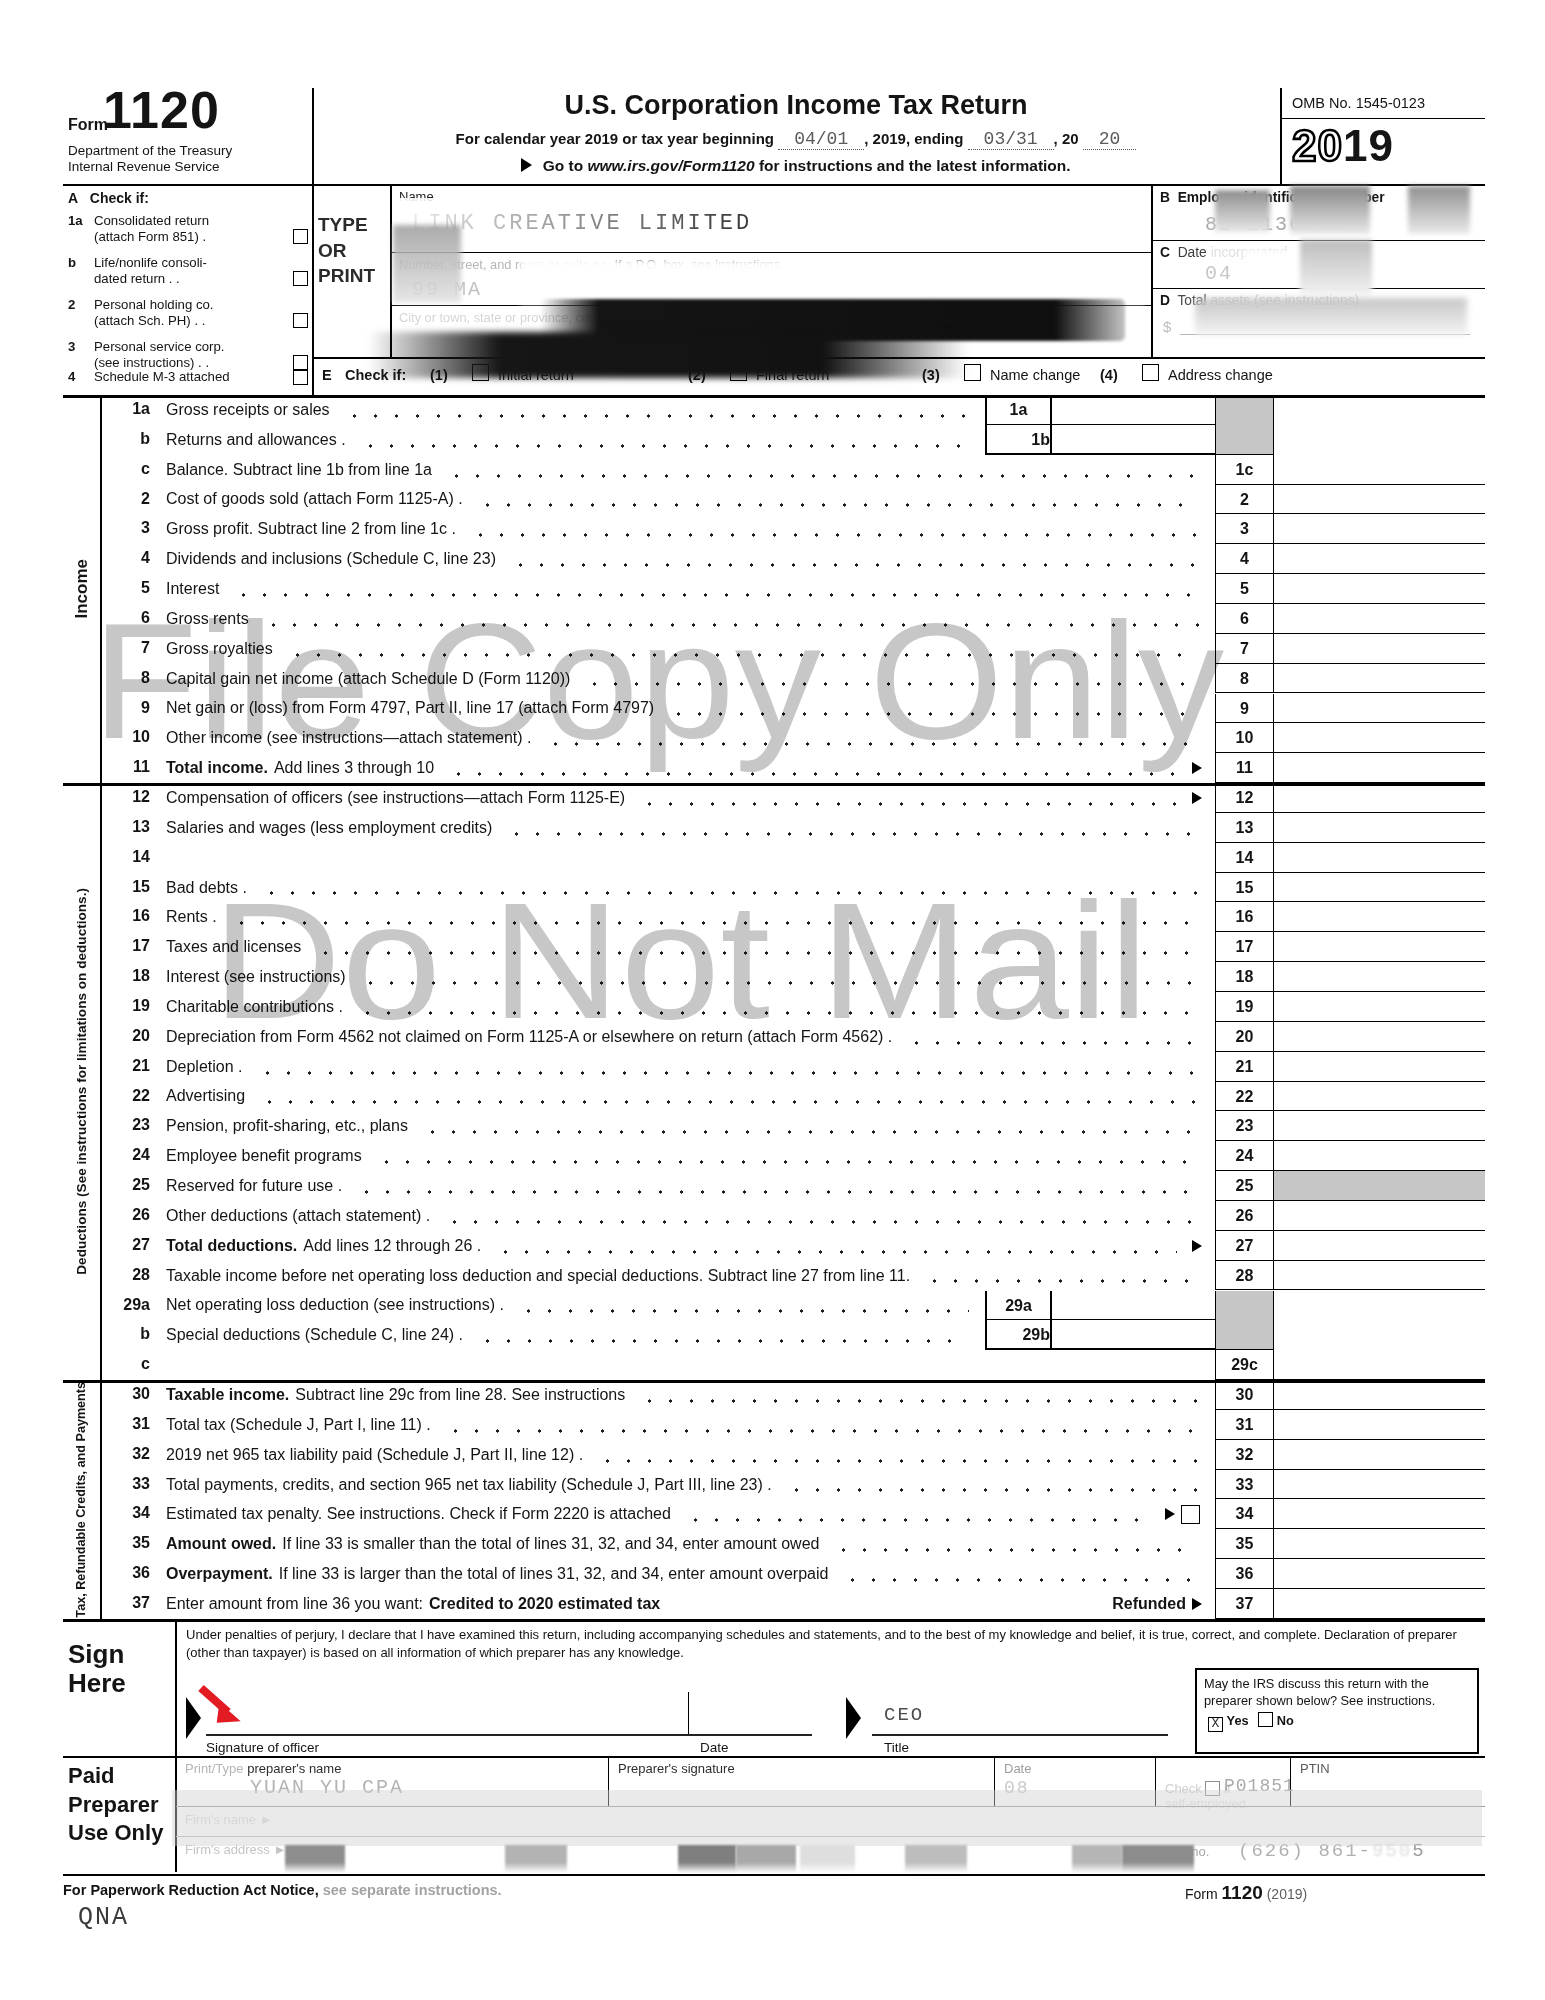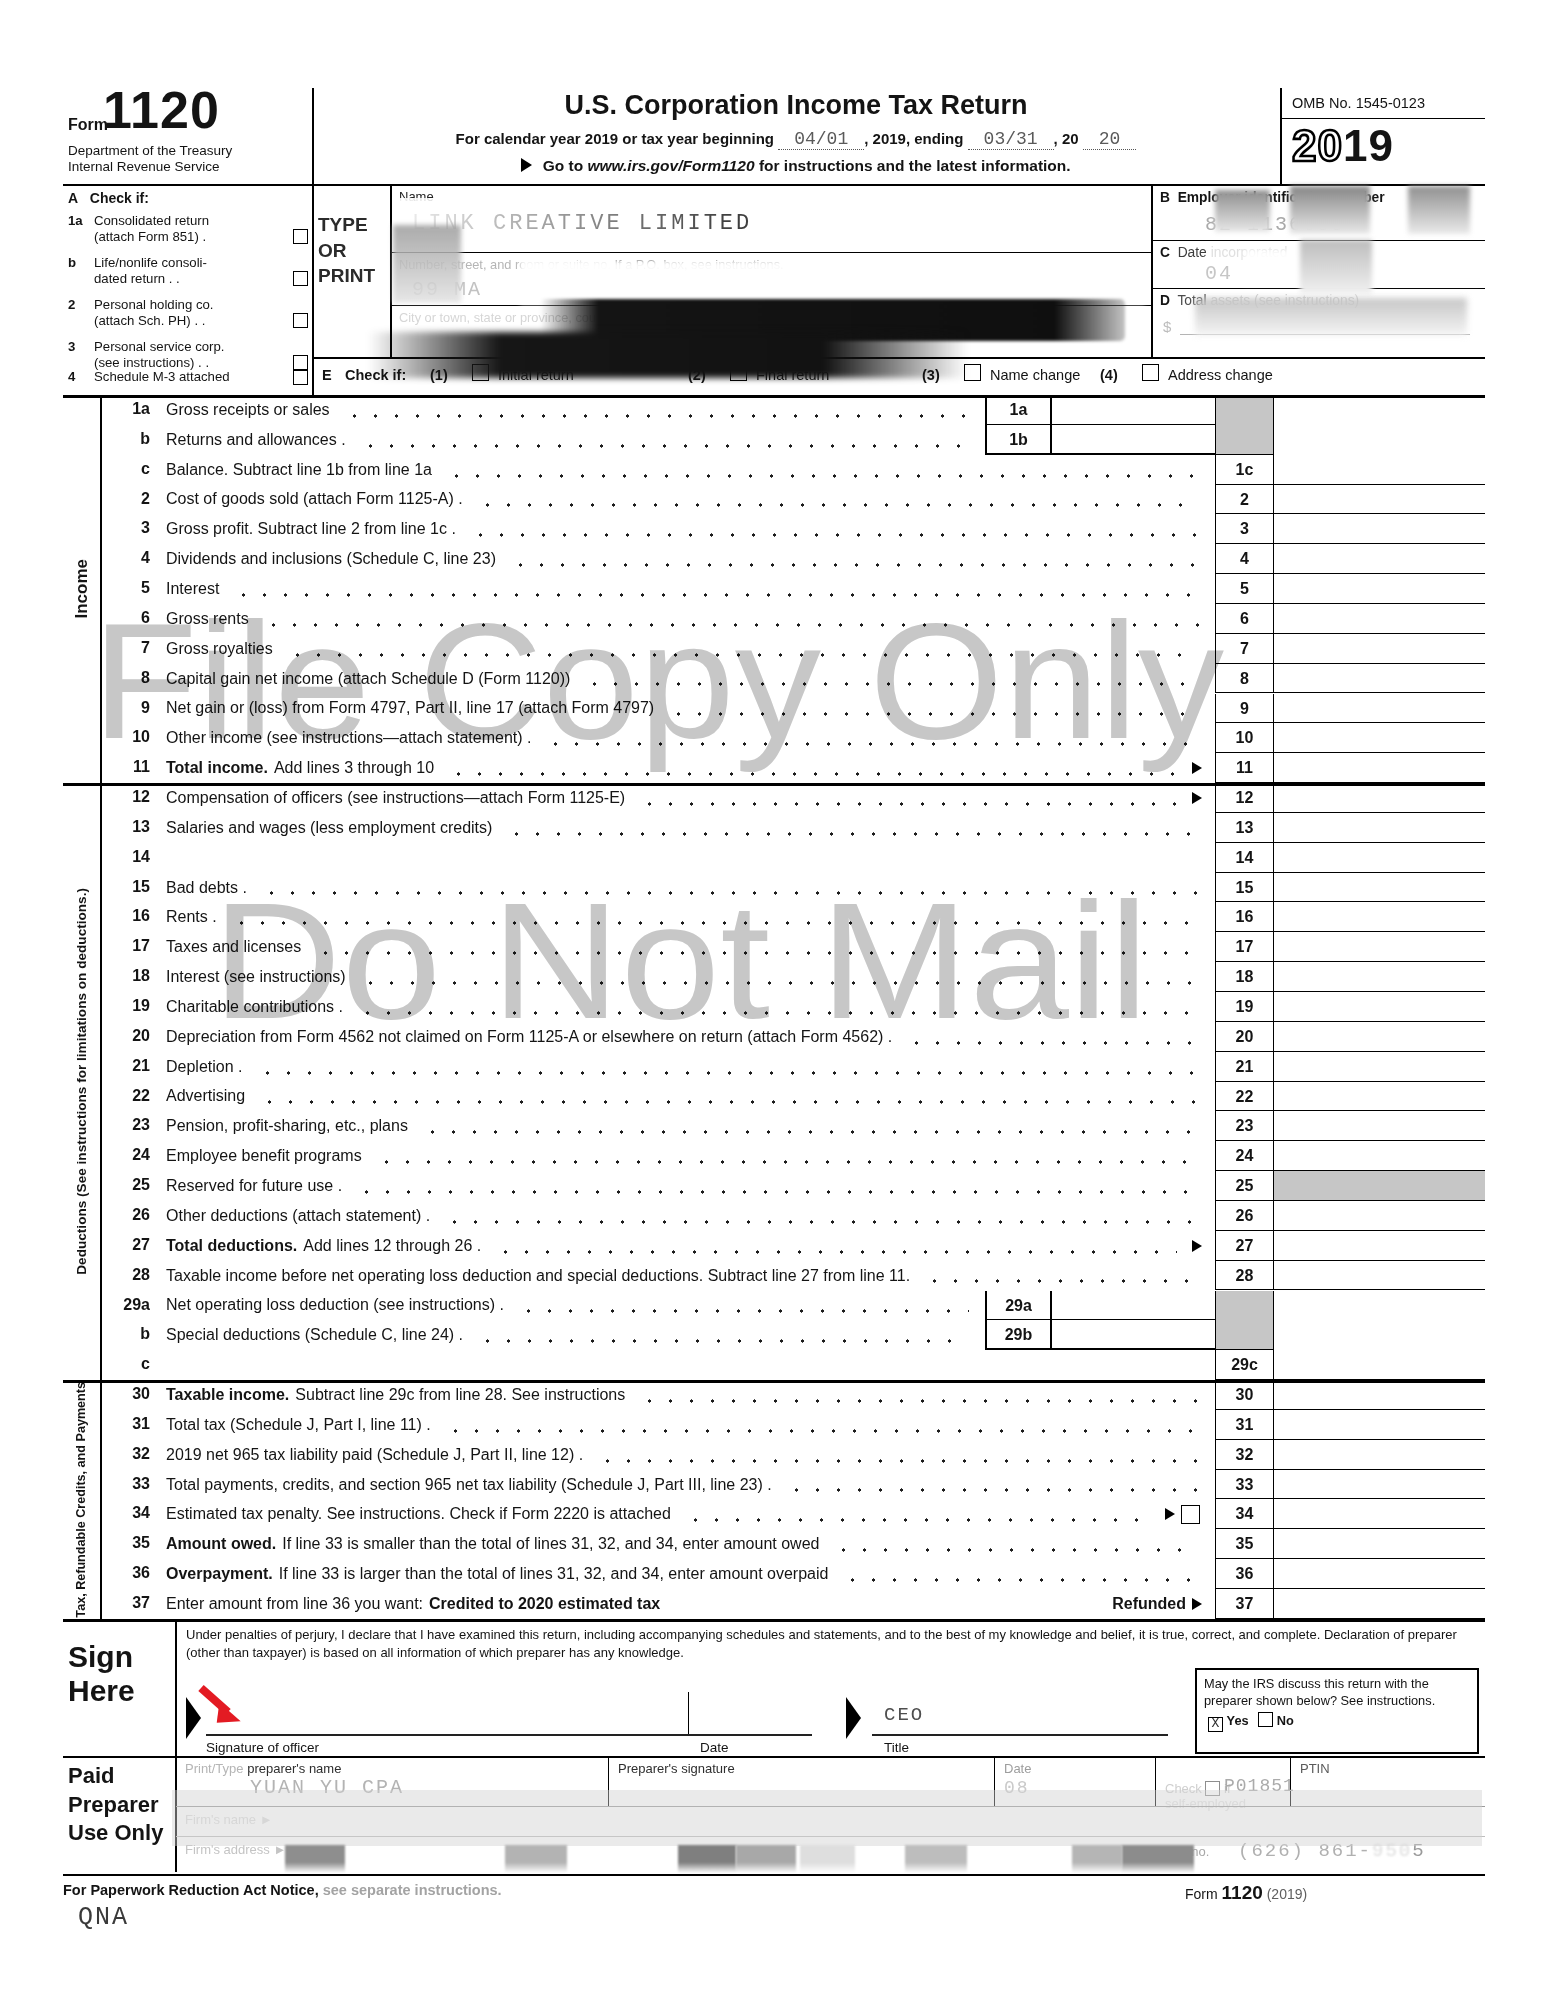--- a/index.html
+++ b/index.html
@@ -52,27 +52,27 @@
           font-weight:700;font-size:16px;text-align:center;line-height:29px;}
   .rncell.gray{background:#c6c6c6;border-bottom:none;}
   .rncell.gray.last{border-bottom:1.6px solid #000;}
   .amtcell{position:absolute;left:1211px;width:211px;height:100%;box-sizing:border-box;border-bottom:1.2px solid #000;}
   .amtcell.nob{border-bottom:none;}
   .amtcell.gray{background:#c6c6c6;}
   .innerlab{position:absolute;left:922px;width:67px;height:100%;box-sizing:border-box;
             border-left:2px solid #000;border-right:2px solid #000;border-bottom:1.2px solid #000;
             font-weight:700;font-size:16px;text-align:center;line-height:29px;}
   .innerval{position:absolute;left:989px;width:163px;height:100%;box-sizing:border-box;border-bottom:1.2px solid #000;}
-  .inner-last .innerlab,.inner-last .innerval{border-bottom:2.2px solid #000;}
+  .inner-last .innerlab,.inner-last .innerval{border-bottom:2.2px solid #000;text-align:right;}
   .cb34{width:17px;height:17px;border:1.7px solid #000;flex:none;margin-right:8px;background:#fff;}
   .rail{position:absolute;left:63px;width:37px;display:flex;align-items:center;justify-content:center;}
   .rail span{writing-mode:vertical-rl;transform:rotate(180deg);font-weight:700;text-align:center;line-height:1.12;}
   
   .sigline{position:absolute;background:#222;height:1.6px;}
-  .sec-lbl-big{font-size:30px;font-weight:800;line-height:1.13;}
+  .sec-lbl-big{font-size:26px;font-weight:800;line-height:1.13;}
   .irsbox{position:absolute;left:1195px;top:1668px;width:284px;height:86px;border:2.5px solid #000;box-sizing:border-box;
           font-size:12.8px;padding:5px 7px;line-height:1.35;}
   .prep-lbl{font-size:13px;}
   
   .wm{position:absolute;font-size:166px;color:#c7c7c7;mix-blend-mode:multiply;white-space:nowrap;line-height:1;z-index:6;pointer-events:none;font-weight:400;}
   .rd{position:absolute;z-index:7;pointer-events:none;}
   .rd-soft{filter:blur(2.5px);}
   .footer-blk{position:absolute;top:1845px;height:28px;z-index:7;filter:blur(1px);}
 </style>
 </head>

